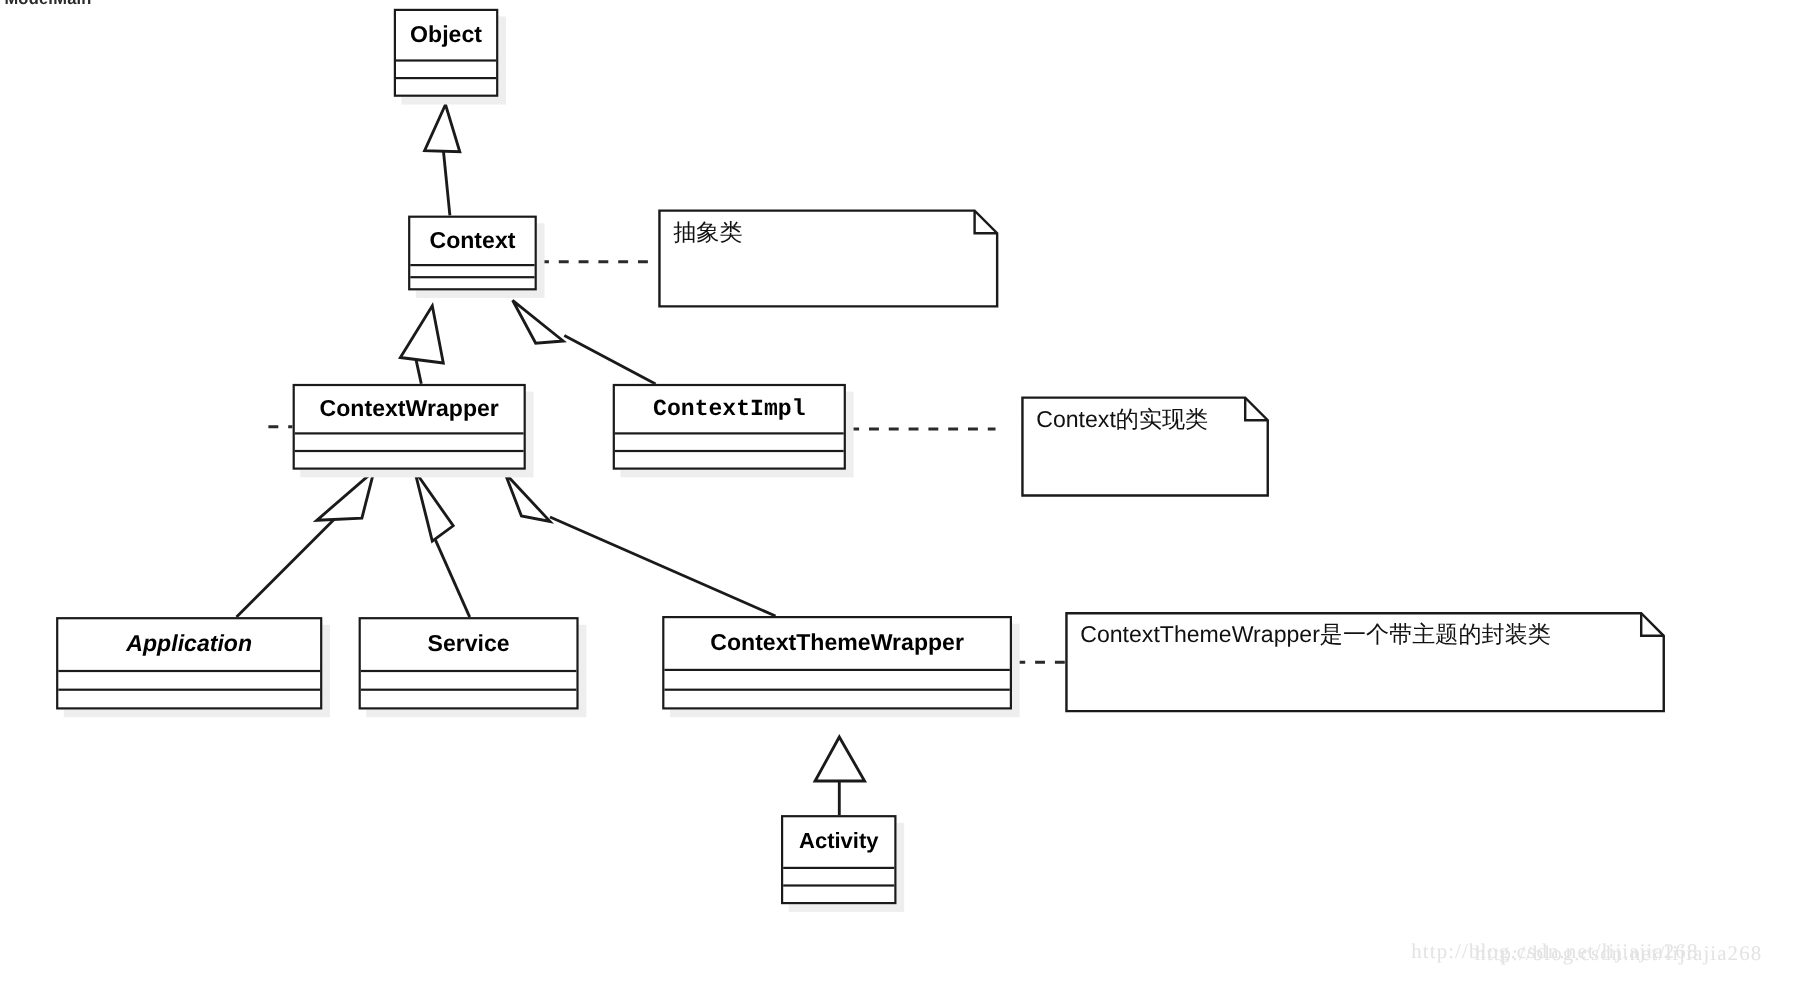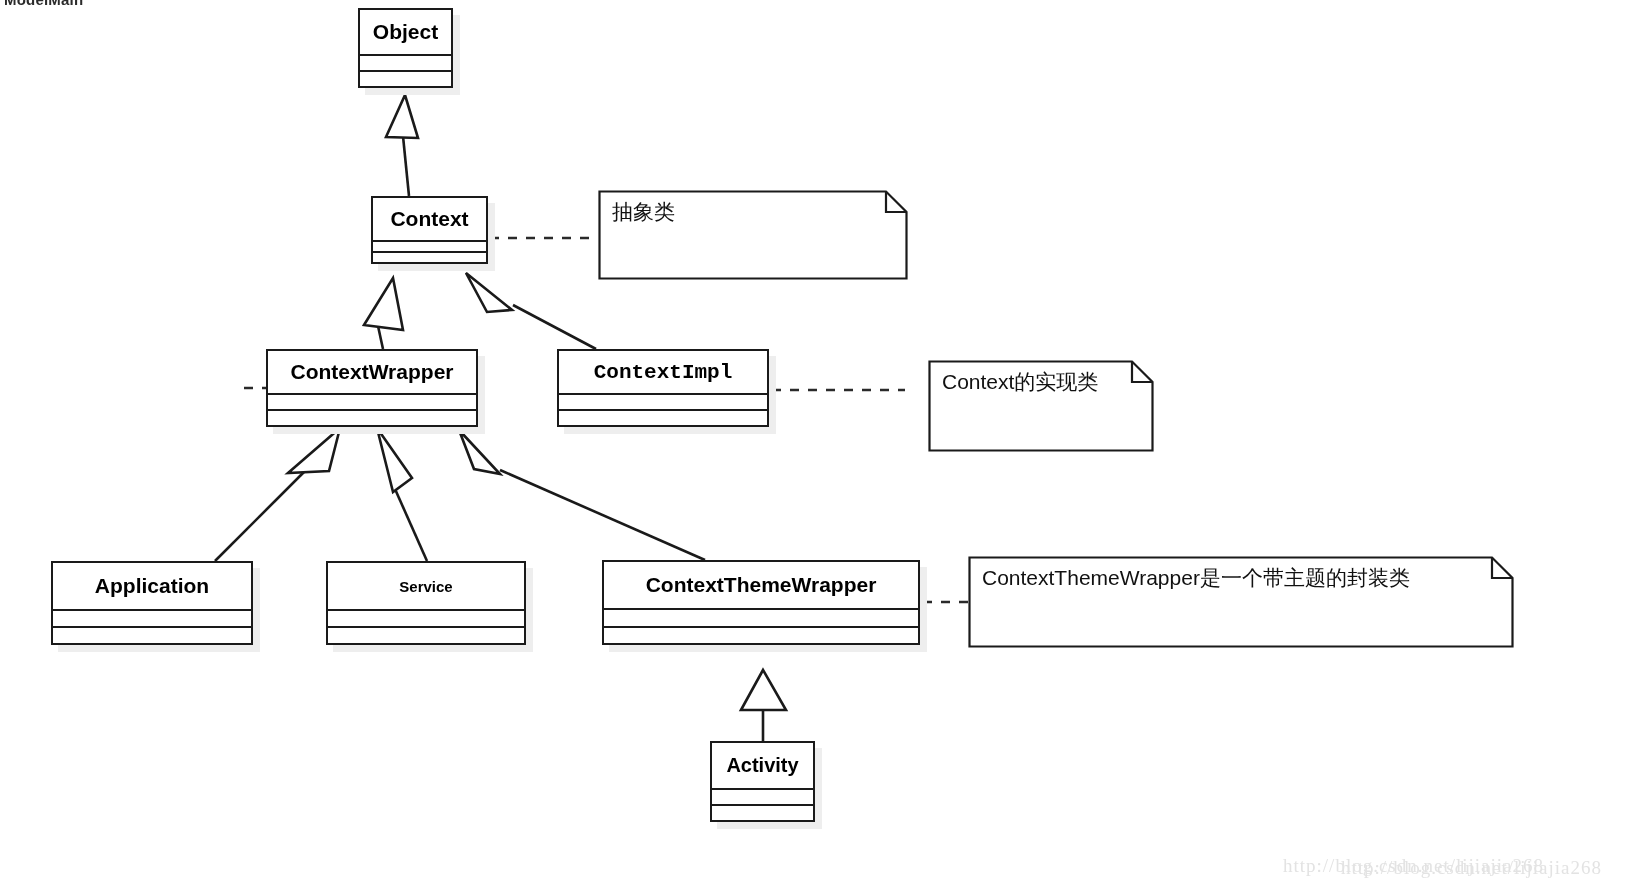--- a/index.html
+++ b/index.html
@@ -142,33 +142,33 @@
 
   <div class="uml-class" style="left:557px;top:349px;width:212px;height:78px;font-family:Liberation Mono, monospace;">
     <div class="shadow"></div>
     <div class="body">
       <div class="name-cell" style="height:44px;font-size:21px;">ContextImpl</div>
       <div class="attr-cell"></div>
       <div class="ops-cell"></div>
     </div>
   </div>
 
-  <div class="uml-class" style="left:51px;top:561px;width:202px;height:84px;">
+  <div class="uml-class" style="left:51px;top:561px;width:242px;height:84px;font-style:italic;">
     <div class="shadow"></div>
     <div class="body">
       <div class="name-cell" style="height:48px;font-size:21px;">Application</div>
       <div class="attr-cell"></div>
       <div class="ops-cell"></div>
     </div>
   </div>
 
   <div class="uml-class" style="left:326px;top:561px;width:200px;height:84px;">
     <div class="shadow"></div>
     <div class="body">
-      <div class="name-cell" style="height:48px;font-size:15px;">Service</div>
+      <div class="name-cell" style="height:48px;font-size:21px;">Service</div>
       <div class="attr-cell"></div>
       <div class="ops-cell"></div>
     </div>
   </div>
 
   <div class="uml-class" style="left:602px;top:560px;width:318px;height:85px;">
     <div class="shadow"></div>
     <div class="body">
       <div class="name-cell" style="height:48px;font-size:21px;text-align:center;">ContextThemeWrapper</div>
       <div class="attr-cell"></div>

